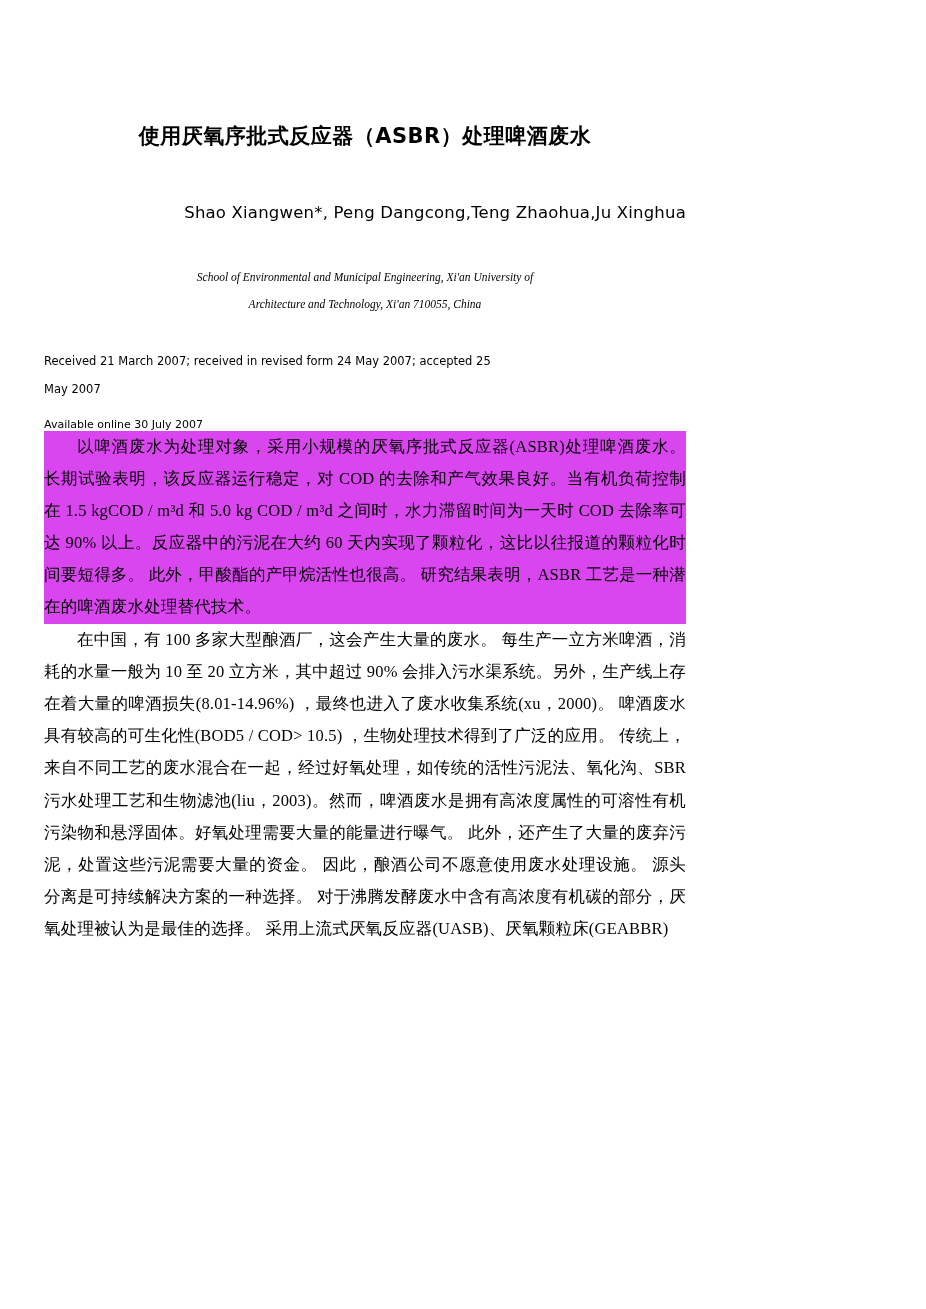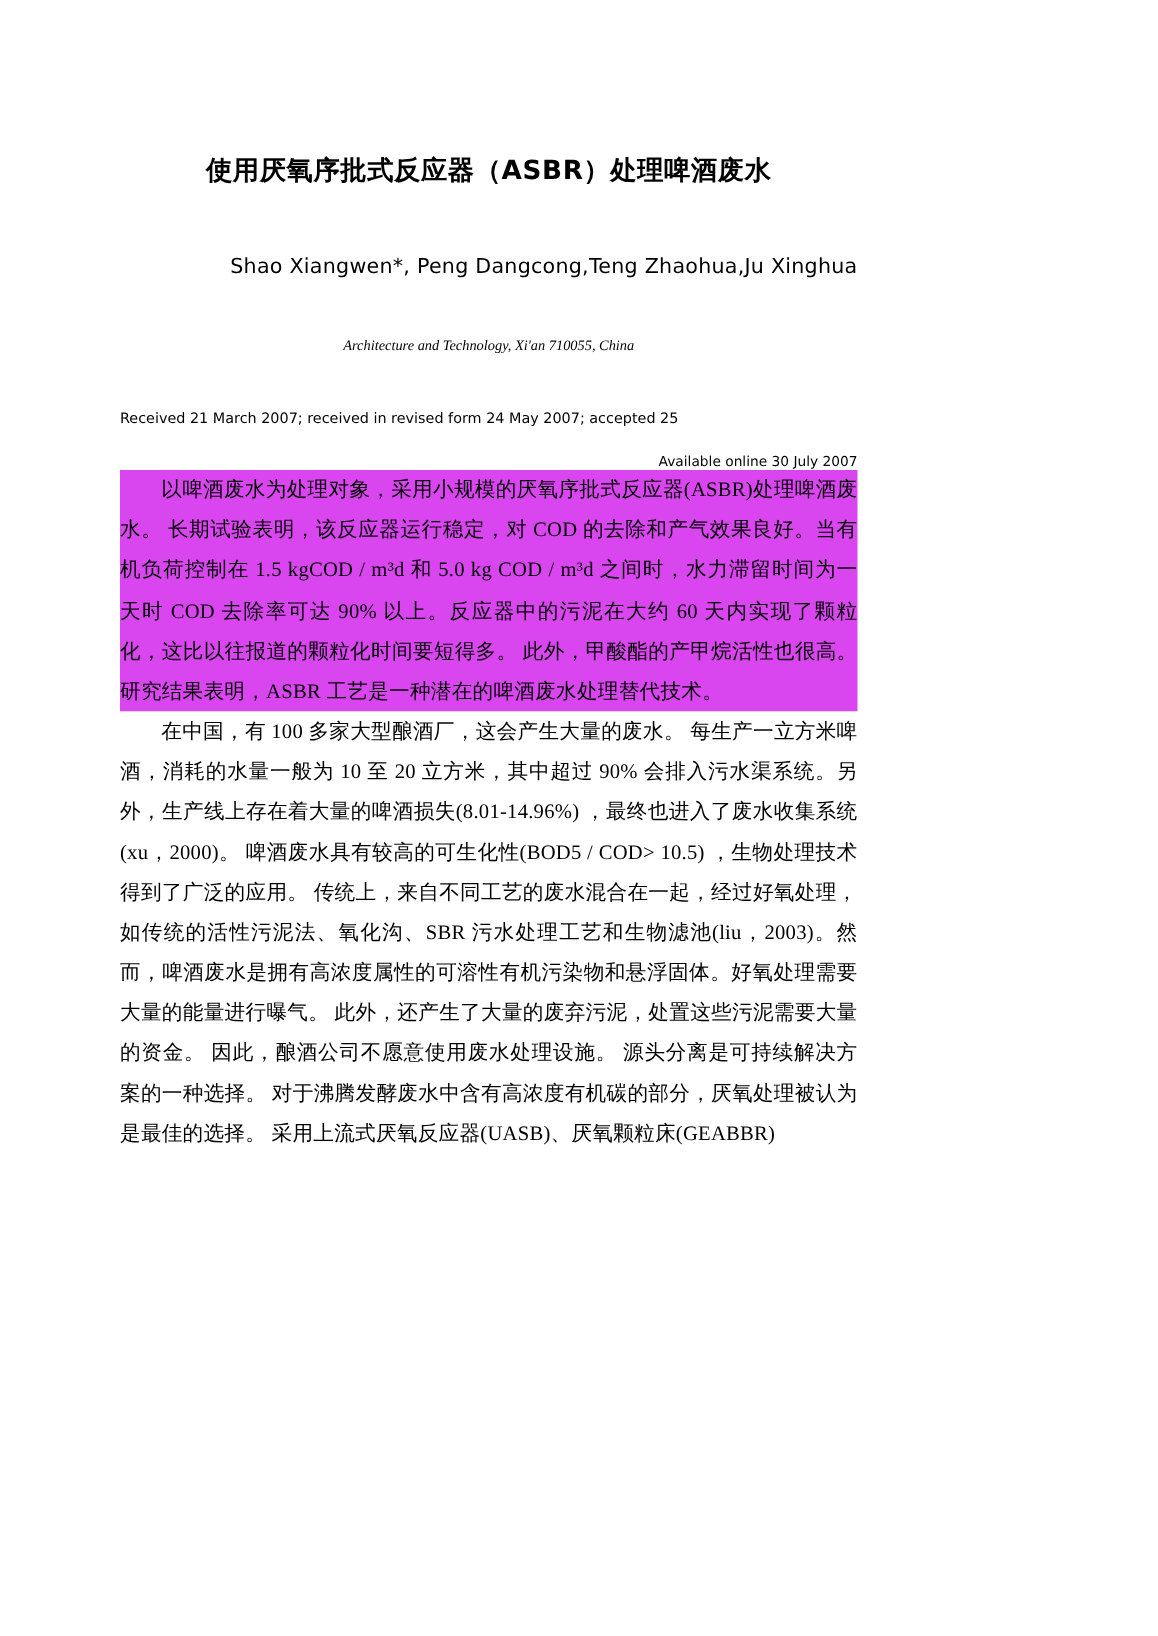--- a/index.html
+++ b/index.html
@@ -12,21 +12,21 @@
     height: 1309px;
     font-family: "Liberation Serif", serif;
     color: #000000;
     overflow: hidden;
   }
   .page {
     position: relative;
     width: 782px;
     height: 1309px;
     box-sizing: border-box;
-    padding: 96px 96px 0 96px;
+    padding: 96px 96px 0 44px;
   }
   .title {
     font-family: "DejaVu Sans", sans-serif;
     font-size: 21px;
     font-weight: bold;
     text-align: center;
     letter-spacing: 0.5px;
     margin-top: 26px;
     margin-bottom: 0;
     line-height: 1.4;
@@ -49,21 +49,21 @@
   .history {
     font-family: "DejaVu Sans", sans-serif;
     font-size: 11.5px;
     text-align: left;
     margin-top: 30px;
     line-height: 2.4;
   }
   .online {
     font-family: "DejaVu Sans", sans-serif;
     font-size: 11px;
-    text-align: right;
+    text-align: left;
     margin-top: 14px;
   }
   .section-head {
     font-family: "DejaVu Sans", sans-serif;
     font-size: 17px;
     font-weight: bold;
     margin-top: 26px;
     margin-bottom: 4px;
   }
   .section-head.numbered {
@@ -89,25 +89,27 @@
 </head>
 <body>
 
 <div class="page">
 
   <h1 class="title">使用厌氧序批式反应器（ASBR）处理啤酒废水</h1>
 
   <div class="authors">Shao Xiangwen*, Peng Dangcong,Teng Zhaohua,Ju Xinghua</div>
 
   <div class="affil">
+    <div>School of Environmental and Municipal Engineering, Xi'an University of</div>
     <div>Architecture and Technology, Xi'an 710055, China</div>
   </div>
 
   <div class="history">
     <div>Received 21 March 2007; received in revised form 24 May 2007; accepted 25</div>
+    <div>May 2007</div>
   </div>
 
   <div class="online">Available online 30 July    2007</div>
 
 
   <p class="body hl">以啤酒废水为处理对象，采用小规模的厌氧序批式反应器(ASBR)处理啤酒废水。 长期试验表明，该反应器运行稳定，对 COD 的去除和产气效果良好。当有机负荷控制在 1.5 kgCOD / m³d 和 5.0 kg COD / m³d 之间时，水力滞留时间为一天时 COD 去除率可达 90% 以上。反应器中的污泥在大约 60 天内实现了颗粒化，这比以往报道的颗粒化时间要短得多。 此外，甲酸酯的产甲烷活性也很高。 研究结果表明，ASBR 工艺是一种潜在的啤酒废水处理替代技术。</p>
 
 
 
   <p class="body">在中国，有 100 多家大型酿酒厂，这会产生大量的废水。 每生产一立方米啤酒，消耗的水量一般为 10 至 20 立方米，其中超过 90% 会排入污水渠系统。另外，生产线上存在着大量的啤酒损失(8.01-14.96%) ，最终也进入了废水收集系统(xu，2000)。 啤酒废水具有较高的可生化性(BOD5 / COD&gt; 10.5) ，生物处理技术得到了广泛的应用。 传统上，来自不同工艺的废水混合在一起，经过好氧处理，如传统的活性污泥法、氧化沟、SBR 污水处理工艺和生物滤池(liu，2003)。然而，啤酒废水是拥有高浓度属性的可溶性有机污染物和悬浮固体。好氧处理需要大量的能量进行曝气。 此外，还产生了大量的废弃污泥，处置这些污泥需要大量的资金。 因此，酿酒公司不愿意使用废水处理设施。 源头分离是可持续解决方案的一种选择。 对于沸腾发酵废水中含有高浓度有机碳的部分，厌氧处理被认为是最佳的选择。 采用上流式厌氧反应器(UASB)、厌氧颗粒床(GEABBR)</p>

